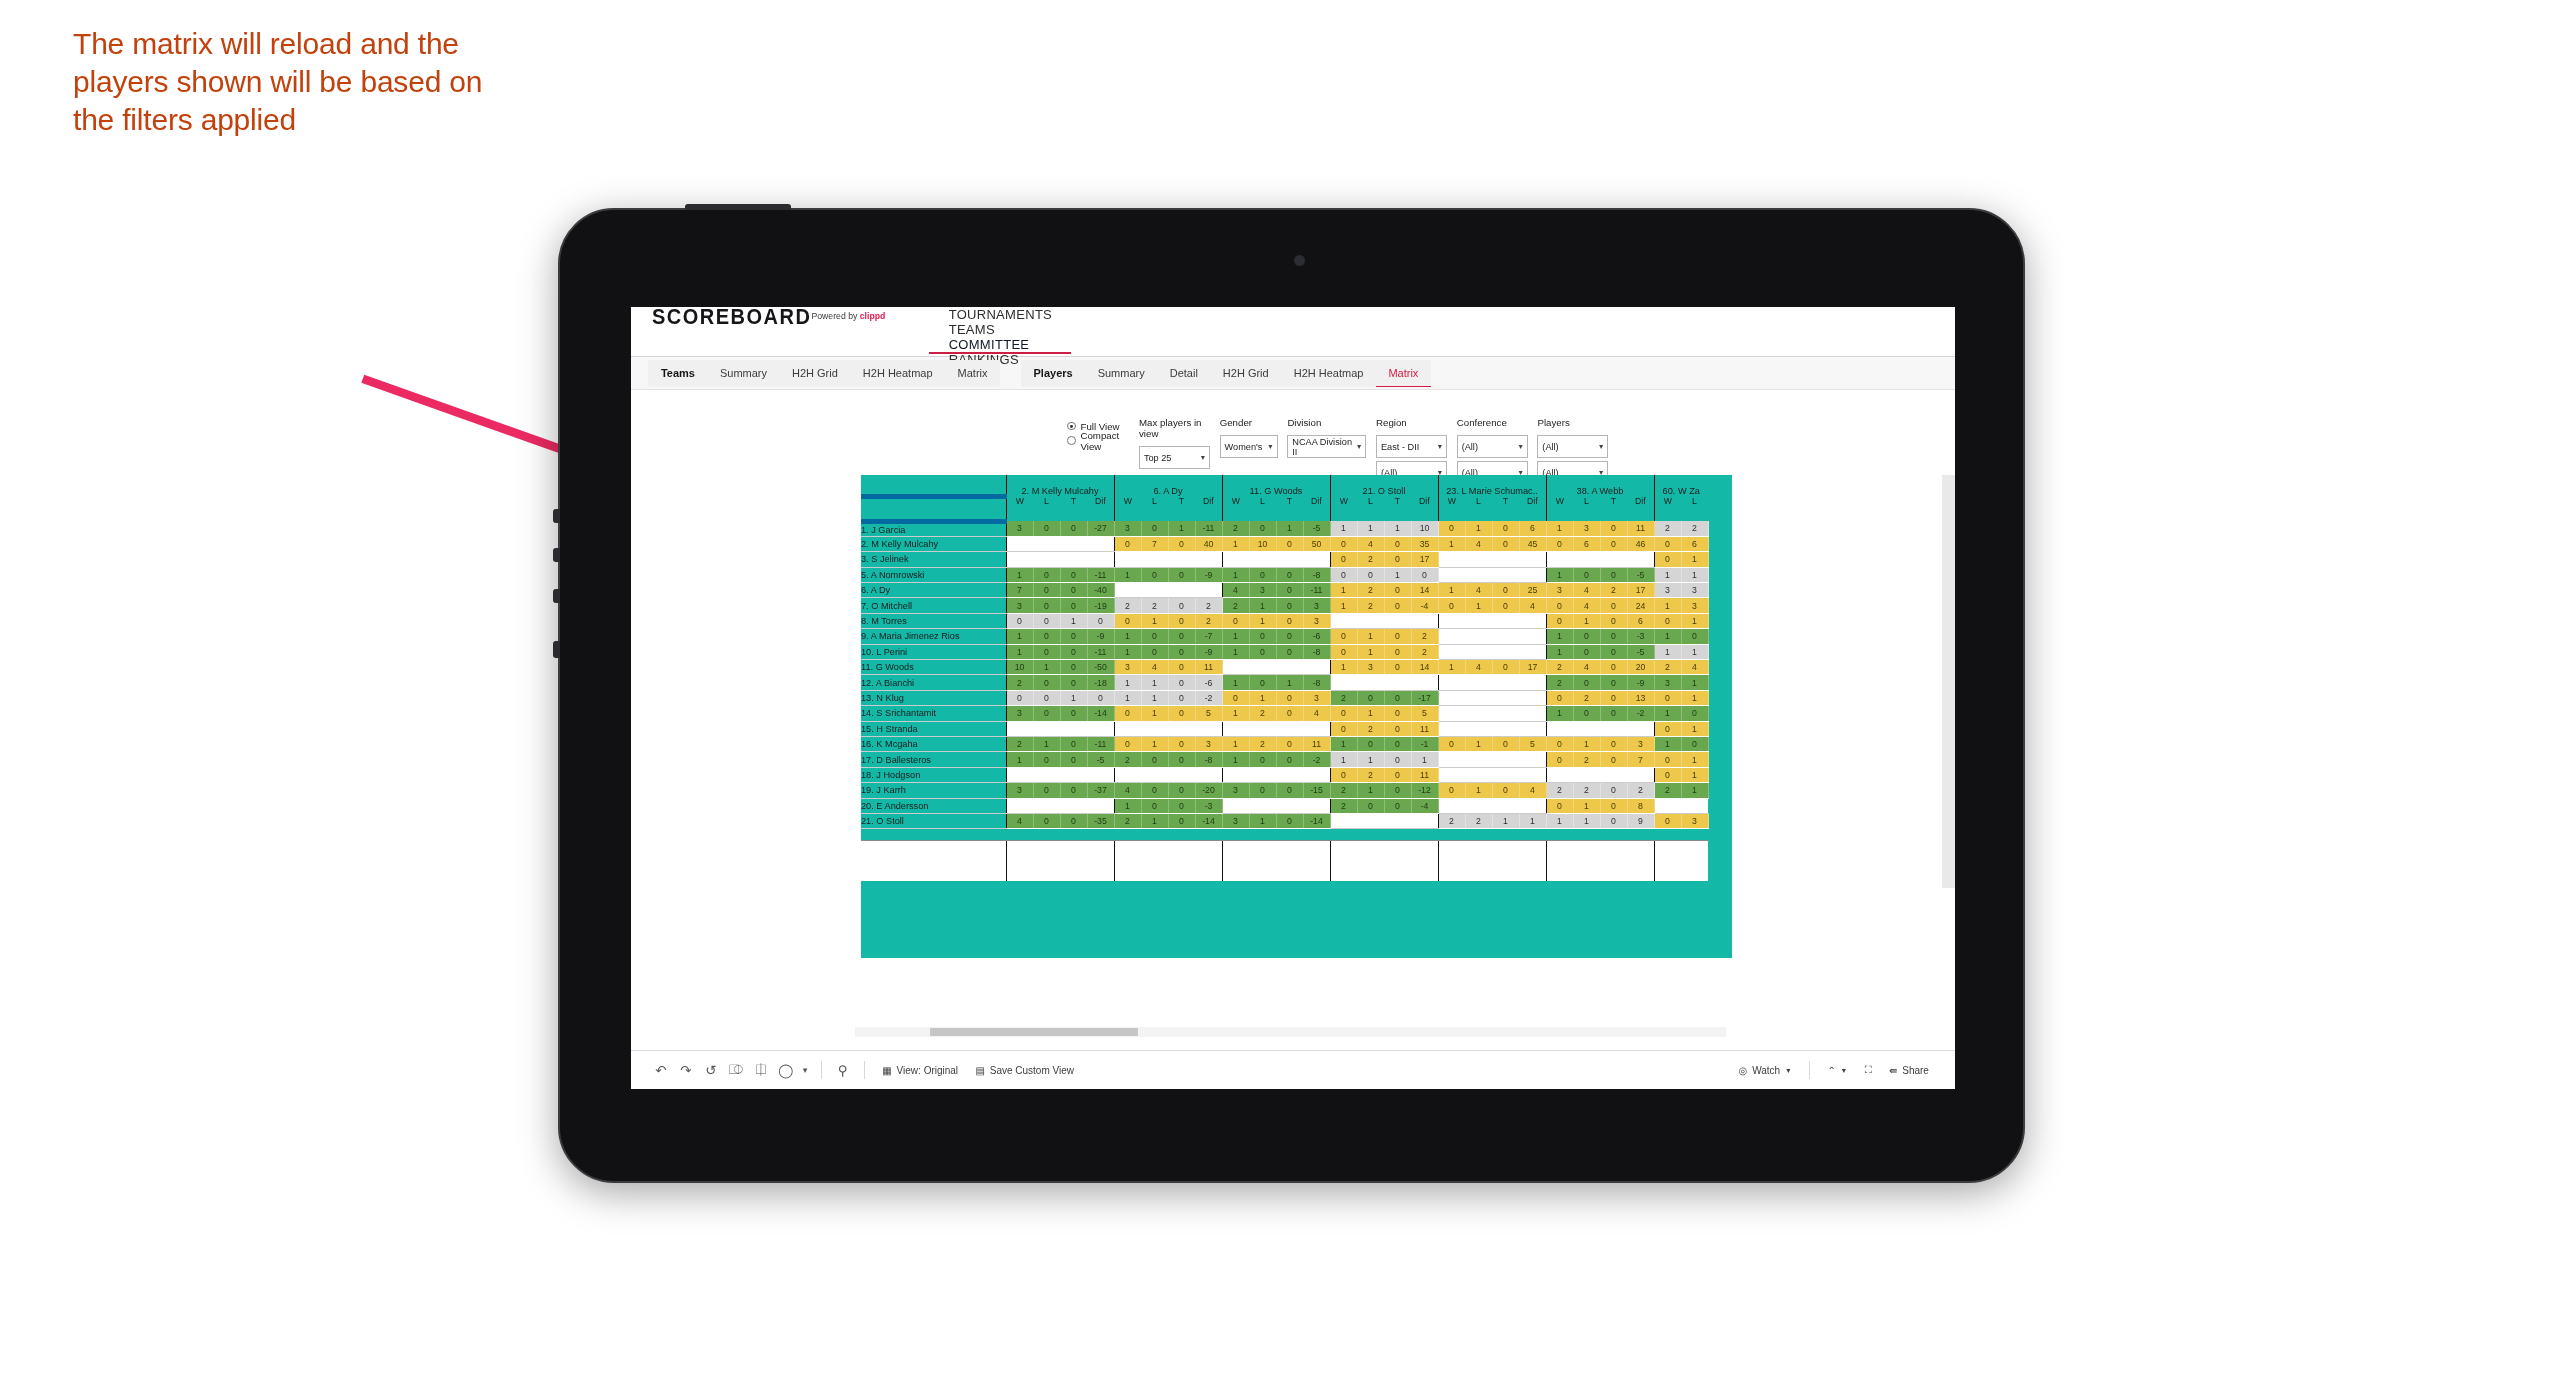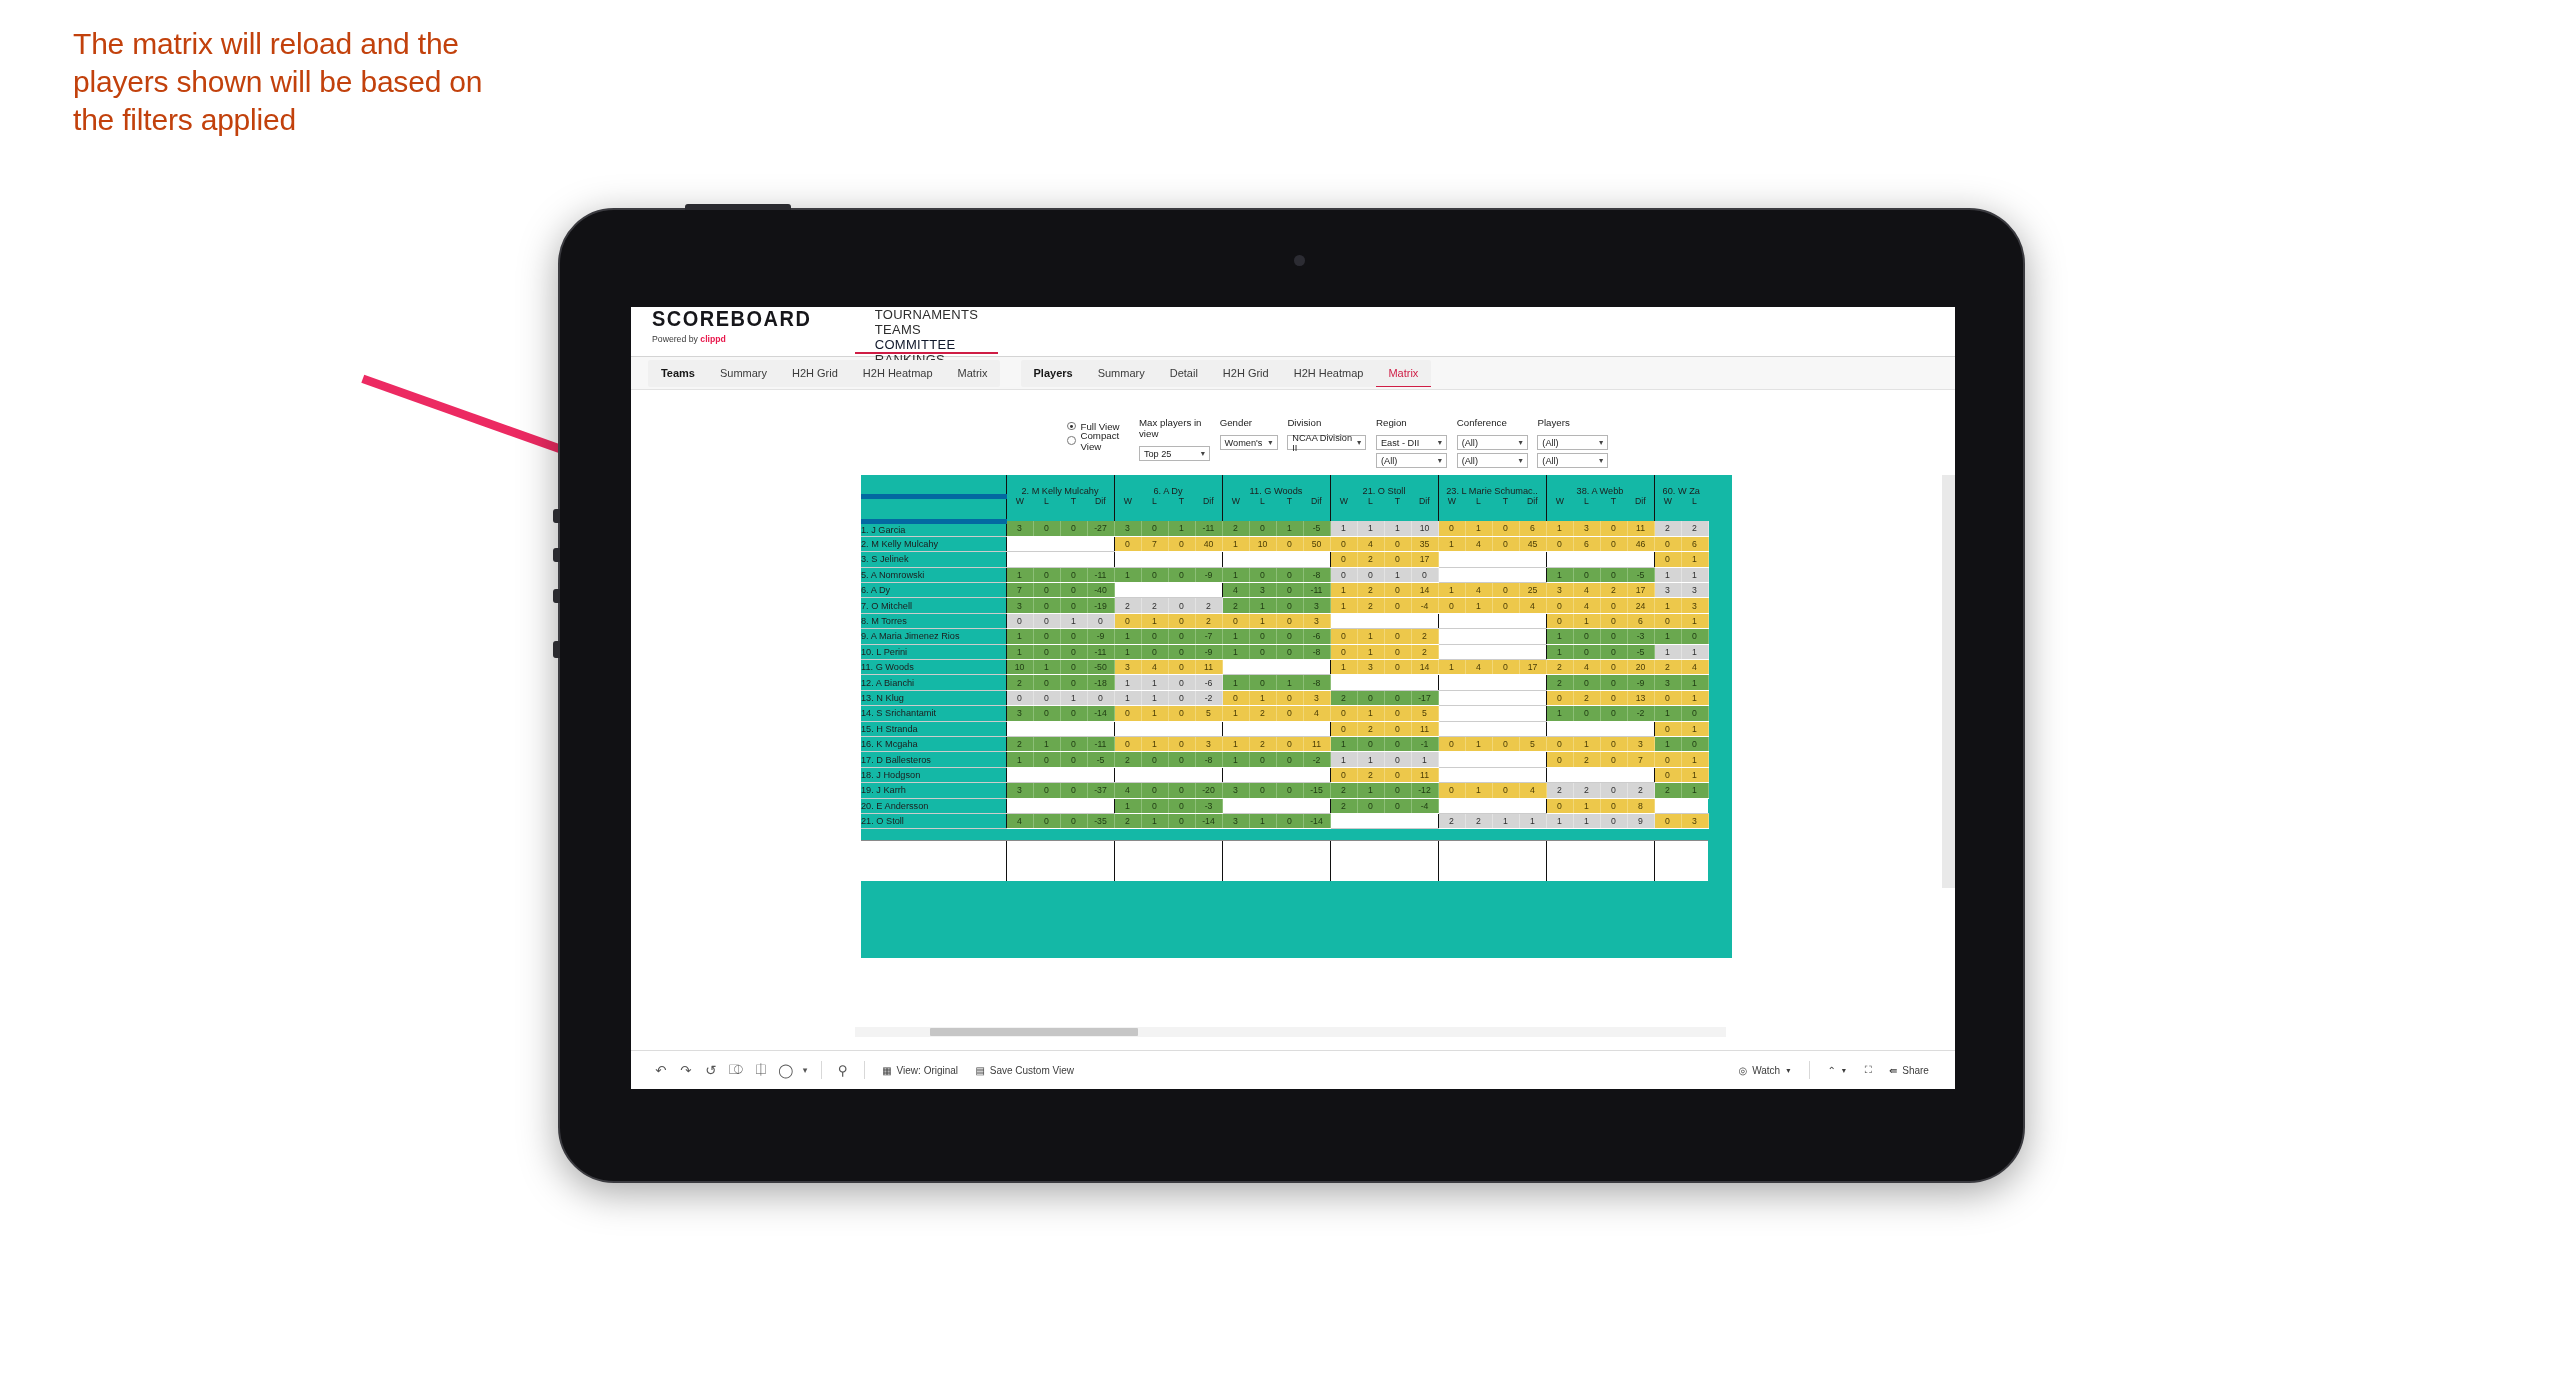--- a/index.html
+++ b/index.html
@@ -64,21 +64,21 @@
   }
 
   
   .app-header {
     height: 50px;
     background: #ffffff;
     display: flex; align-items: stretch;
     border-bottom: 1.9px solid #d4d4d4;
     padding-left: 21px;
   }
-  .brand { display: flex; flex-direction: column; justify-content: flex-start; padding-right: 44px; }
+  .brand { display: flex; flex-direction: row; justify-content: flex-end; padding-right: 44px; }
   .brand-name {
     font-size: 20px; font-weight: 700; letter-spacing: 1.5px;
     color: #16161a; font-family: "Liberation Sans", sans-serif;
     transform: scaleY(1.12); transform-origin: left center;
   }
   .brand-sub { font-size: 8.7px; color: #3a3a3a; margin-top: 3.9px; }
   .brand-sub b { color: #e8174b; font-weight: 700; }
   .nav { display: flex; align-items: stretch; flex-direction: column; }
   .nav-item {
     display: flex; align-items: center;
@@ -124,21 +124,21 @@
     width: 8.7px; height: 8.7px; border-radius: 50%;
     border: 1px solid #777; background: #fff; position: relative; flex: none;
   }
   .radio.on::after {
     content: ""; position: absolute; left: 1.9px; top: 1.9px;
     width: 2.9px; height: 2.9px; border-radius: 50%; background: #333;
   }
   .fgroup { margin-right: 9.7px; }
   .flabel { font-size: 9.7px; color: #222; margin-bottom: 7px; }
   .fselect {
-    height: 15px; border: 1px solid #b5b5b5; background: #fff;
+    height: 23px; border: 1px solid #b5b5b5; background: #fff;
     display: flex; align-items: center; justify-content: space-between;
     padding: 0 2.9px 0 3.9px; font-size: 9.2px; color: #1d1d1d;
     margin-bottom: 3px;
   }
   .fselect .car { font-size: 6.8px; color: #444; }
 
   
   .matrix-wrap {
     position: absolute; left: 230px; top: 85px;
     width: 871px; height: 483px;

